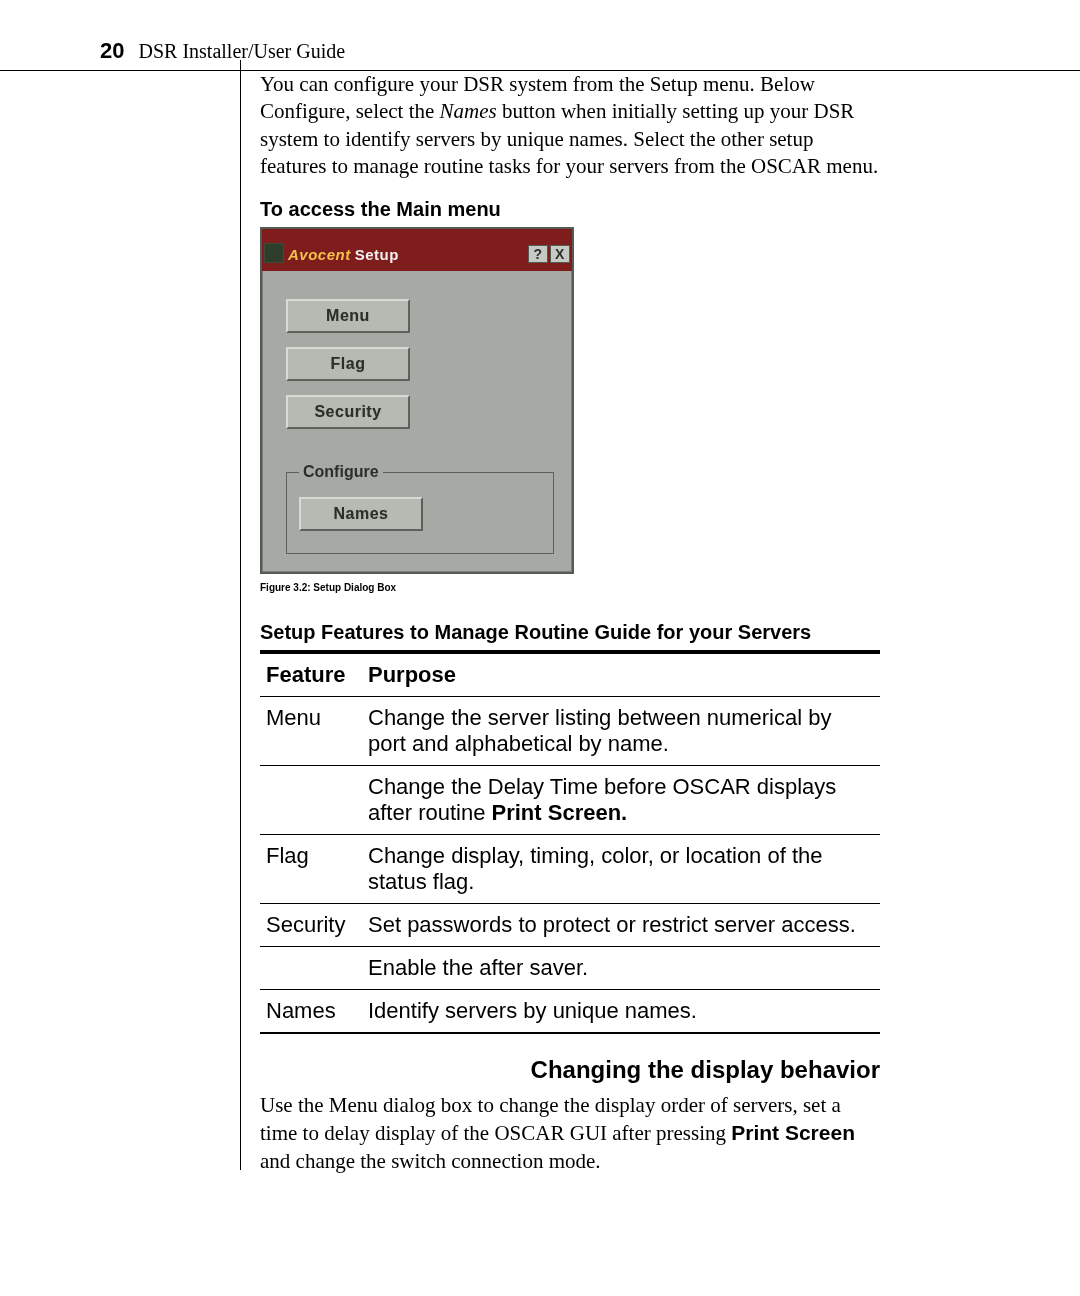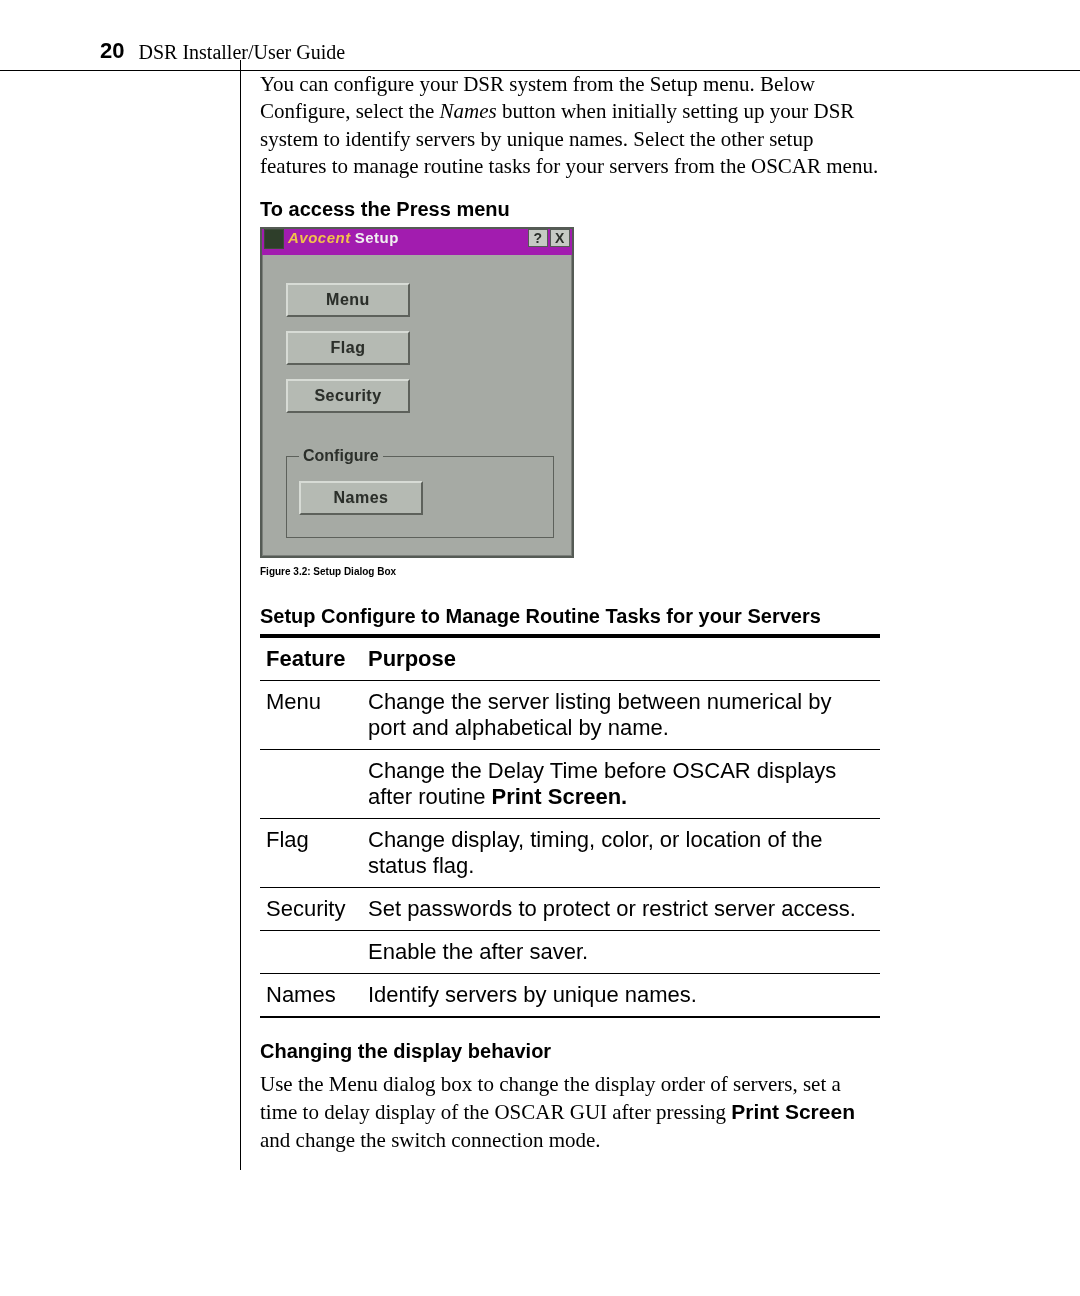--- a/index.html
+++ b/index.html
@@ -14,21 +14,21 @@
     width: 1080px;
     min-height: 1296px;
     padding: 38px 0 0 0;
     box-sizing: border-box;
   }
   .running-head {
     padding: 0 100px 6px 100px;
     border-bottom: 1px solid #000;
     font-size: 20px;
     display: flex;
-    align-items: flex-end;
+    align-items: center;
     gap: 14px;
   }
   .running-head .pgnum {
     font-weight: 900;
     font-family: Arial, Helvetica, sans-serif;
     font-size: 22px;
   }
   .running-head .doctitle {
     font-family: Georgia, "Times New Roman", serif;
     font-size: 20px;
@@ -85,24 +85,24 @@
     margin: 6px 0 4px 0;
   }
   .dialog {
     width: 310px;
     border: 2px solid #555b55;
     background: #a6aaa4;
     box-shadow: 0 0 0 1px #7b7f7a inset;
   }
   .titlebar {
     display: flex;
-    align-items: flex-start;
-    background: #a21caf;
+    align-items: flex-end;
+    background: #7f1d1d;
     height: 26px;
-    padding: 0 2px;
+    padding: 8px 2px;
     font-family: Tahoma, Arial, sans-serif;
     font-size: 15px;
     color: #fff;
     letter-spacing: 0.5px;
   }
   .titlebar .logo {
     width: 18px; height: 18px; background:#2e3e2a; border:1px solid #3d4c39; margin-right:4px;
     display:inline-block;
   }
   .titlebar .brand { color:#f2c24a; font-style:italic; font-weight:bold; margin-right:4px; }
@@ -168,22 +168,23 @@
     border-bottom: 1px solid #000;
     padding: 8px 6px;
     vertical-align: top;
   }
   .feat-table .last td { border-bottom: 2px solid #000; }
   .feat-table td:first-child { width: 90px; }
 
   h2.section2 {
     font-family: Arial, Helvetica, sans-serif;
     font-weight: 900;
-    font-size: 20px;
+    font-size: 24px;
     margin: 22px 0 8px 0;
+    text-align: right;
   }
 </style>
 </head>
 <body>
 
 <div class="page">
 
   <div class="running-head">
     <span class="pgnum">20</span>
     <span class="doctitle">DSR Installer/User Guide</span>
@@ -191,21 +192,21 @@
 
   <div class="vrule"></div>
 
   <div class="body-col">
 
 
     <p class="body">
       <span>You can configure your DSR system from the Setup menu. Below Configure, select the </span><span class="ital">Names</span><span> button when initially setting up your DSR system to identify servers by unique names. Select the other setup features to manage routine tasks for your servers from the OSCAR menu.</span>
     </p>
 
-    <div class="subhead">To access the Press menu</div>
+    <div class="subhead">To access the Main menu</div>
 
 
     <div class="dialog-wrap">
       <div class="dialog">
         <div class="titlebar">
           <span class="logo"></span>
           <span class="brand">Avocent</span>
           <span class="ttl">Setup</span>
           <span class="sp"></span>
           <span class="winbtn">?</span>
@@ -218,21 +219,21 @@
           <fieldset class="configure">
             <legend>Configure</legend>
             <div class="dlg-btn">Names</div>
           </fieldset>
         </div>
       </div>
     </div>
 
     <div class="fig-caption">Figure 3.2: Setup Dialog Box</div>
 
-    <div class="tbl-title">Setup Configure to Manage Routine Tasks for your Servers</div>
+    <div class="tbl-title">Setup Features to Manage Routine Guide for your Servers</div>
     <table class="feat-table">
       <thead>
         <tr>
           <th>Feature</th>
           <th>Purpose</th>
         </tr>
       </thead>
       <tbody>
         <tr>
           <td>Menu</td>

